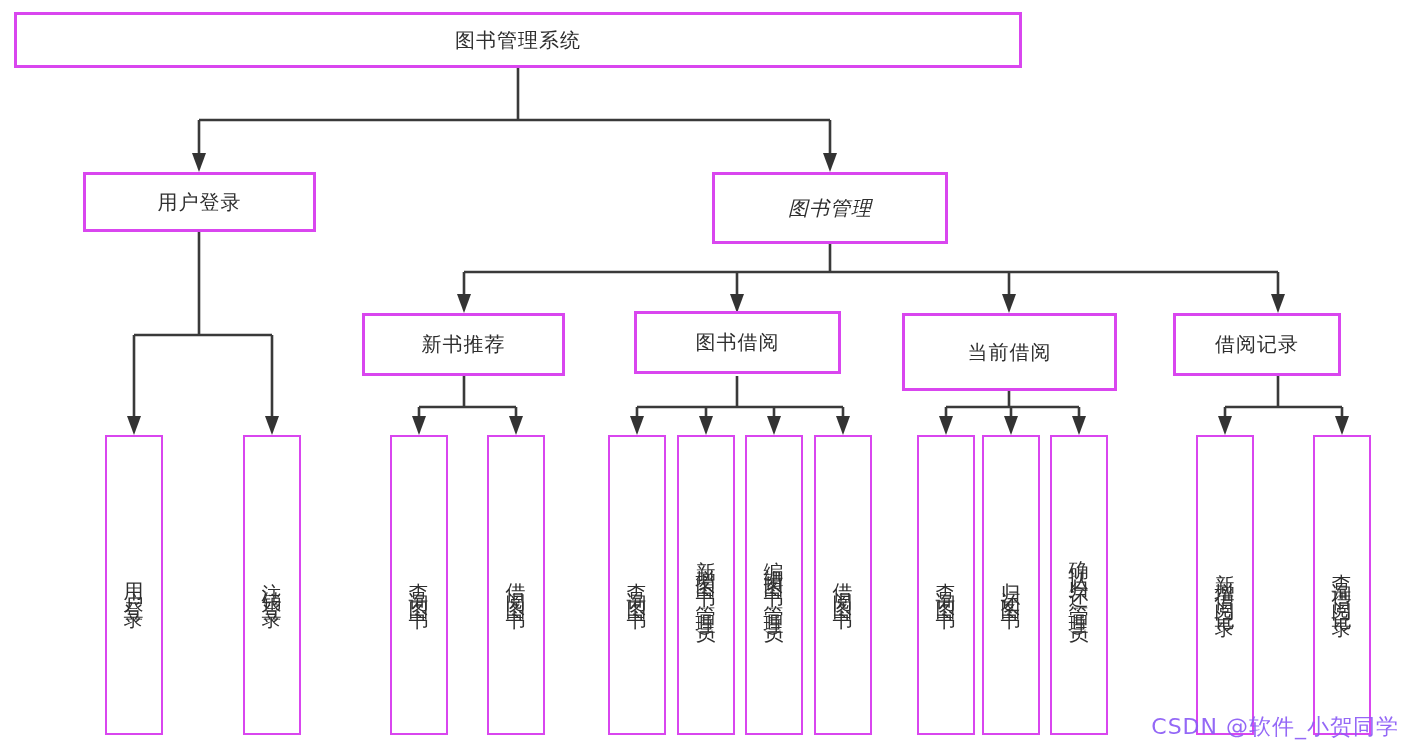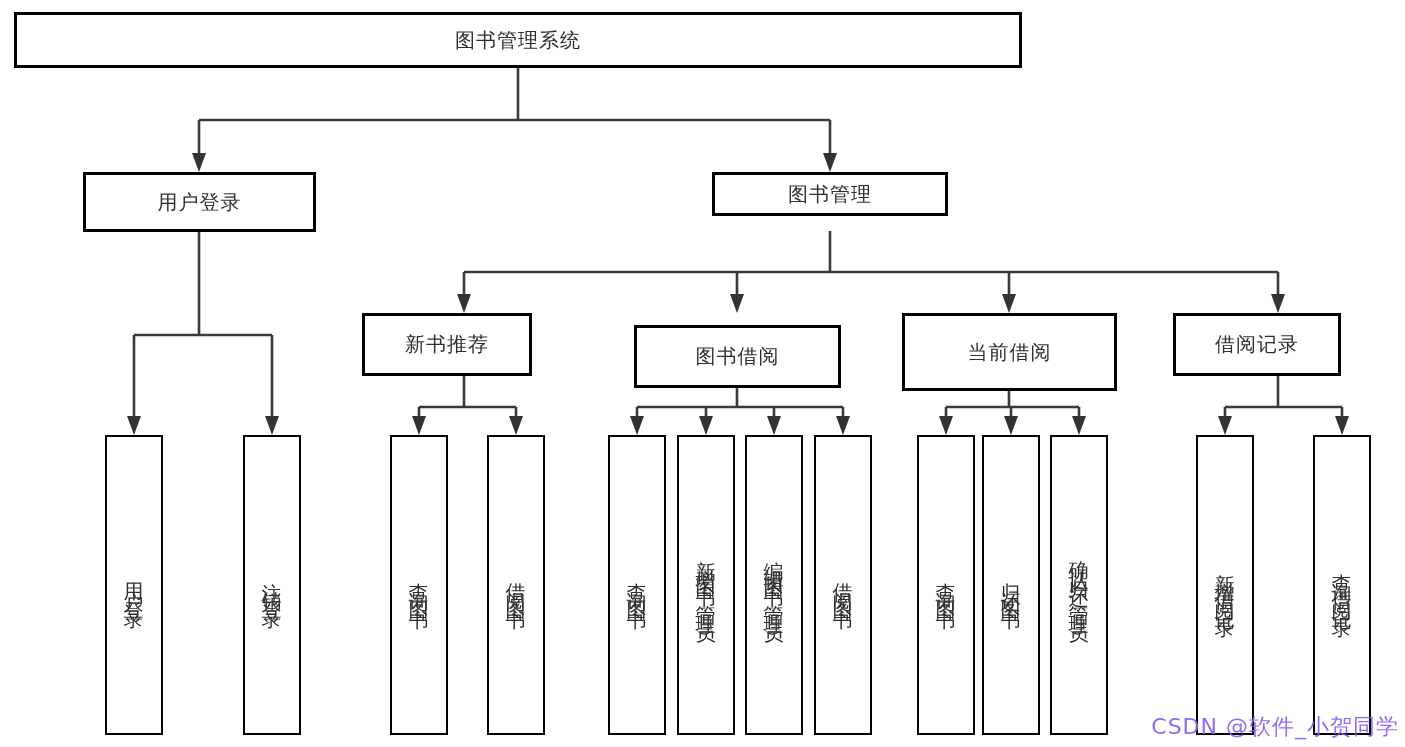--- a/index.html
+++ b/index.html
@@ -20,21 +20,21 @@
   .connectors {
     position: absolute;
     left: 0;
     top: 0;
     width: 1405px;
     height: 747px;
   }
   .node {
     position: absolute;
     box-sizing: border-box;
-    border: 3px solid #000000;
+    border: 3px solid #d946ef;
     background: #ffffff;
     display: flex;
     align-items: center;
     justify-content: center;
     color: #2e2e2e;
     font-size: 20px;
     letter-spacing: 1px;
     white-space: nowrap;
   }
   .node.leaf {
@@ -104,24 +104,24 @@
       <polygon points="1072,416 1086,416 1079,435"></polygon>
 
       <polygon points="1218,416 1232,416 1225,435"></polygon>
       <polygon points="1335,416 1349,416 1342,435"></polygon>
     </g>
   </svg>
 
   <div class="node" style="left:14px; top:12px; width:1008px; height:56px;">图书管理系统</div>
 
   <div class="node" style="left:83px; top:172px; width:233px; height:60px;">用户登录</div>
-  <div class="node" style="left:712px; top:172px; width:236px; height:44px;">图书管理</div>
+  <div class="node" style="left:712px; top:172px; width:236px; height:72px;font-style:italic;">图书管理</div>
 
-  <div class="node" style="left:362px; top:313px; width:170px; height:63px;">新书推荐</div>
-  <div class="node" style="left:634px; top:325px; width:207px; height:63px;">图书借阅</div>
+  <div class="node" style="left:362px; top:313px; width:203px; height:63px;">新书推荐</div>
+  <div class="node" style="left:634px; top:311px; width:207px; height:63px;">图书借阅</div>
   <div class="node" style="left:902px; top:313px; width:215px; height:78px;">当前借阅</div>
   <div class="node" style="left:1173px; top:313px; width:168px; height:63px;">借阅记录</div>
 
   <div class="node leaf" style="left:105px; top:435px; width:58px; height:300px;">用户登录</div>
   <div class="node leaf" style="left:243px; top:435px; width:58px; height:300px;">注销登录</div>
 
   <div class="node leaf" style="left:390px; top:435px; width:58px; height:300px;">查询图书</div>
   <div class="node leaf" style="left:487px; top:435px; width:58px; height:300px;">借阅图书</div>
 
   <div class="node leaf" style="left:608px; top:435px; width:58px; height:300px;">查询图书</div>

